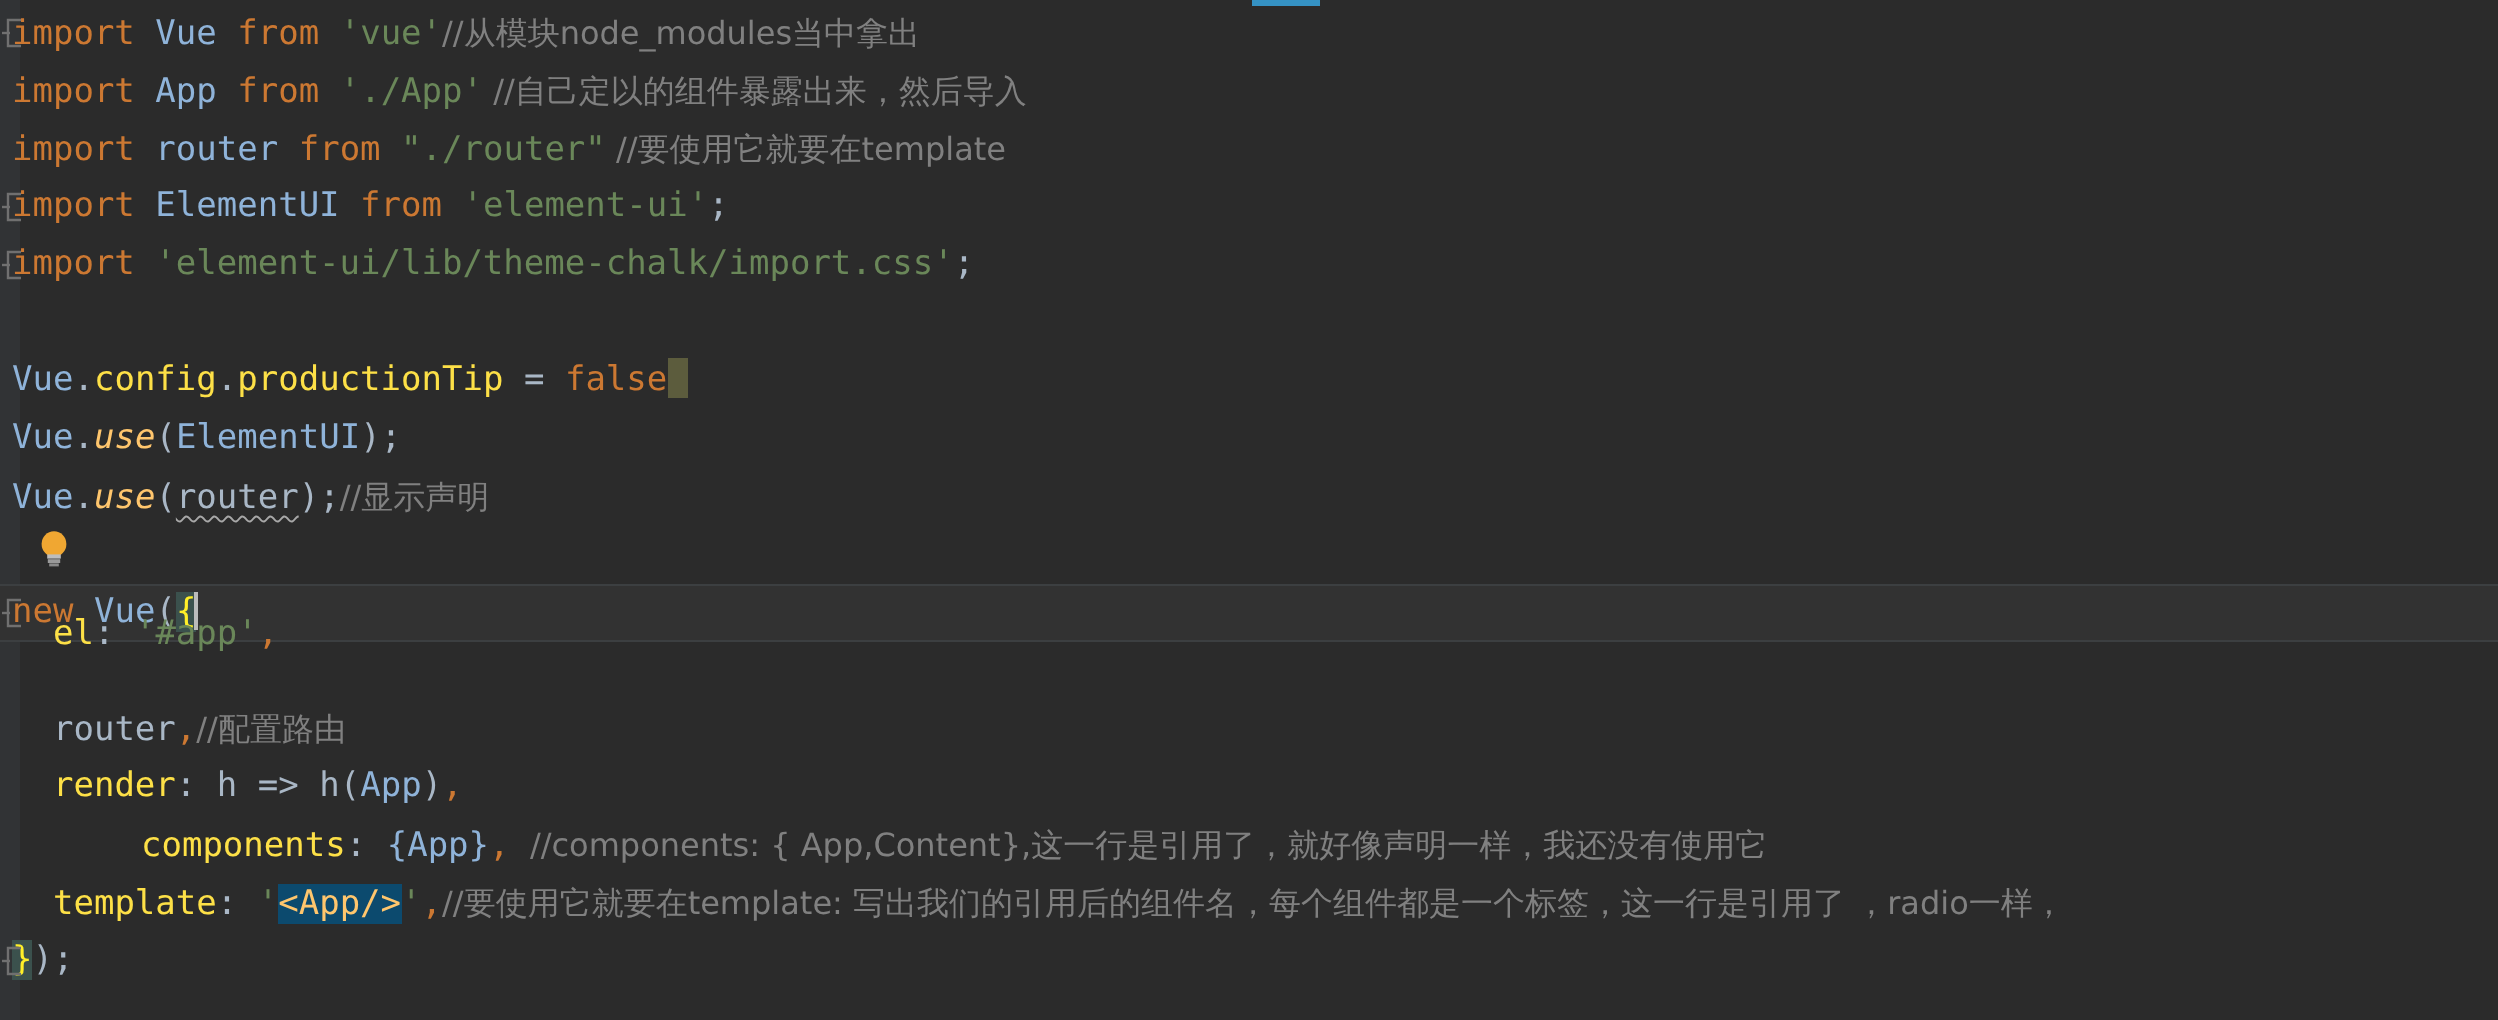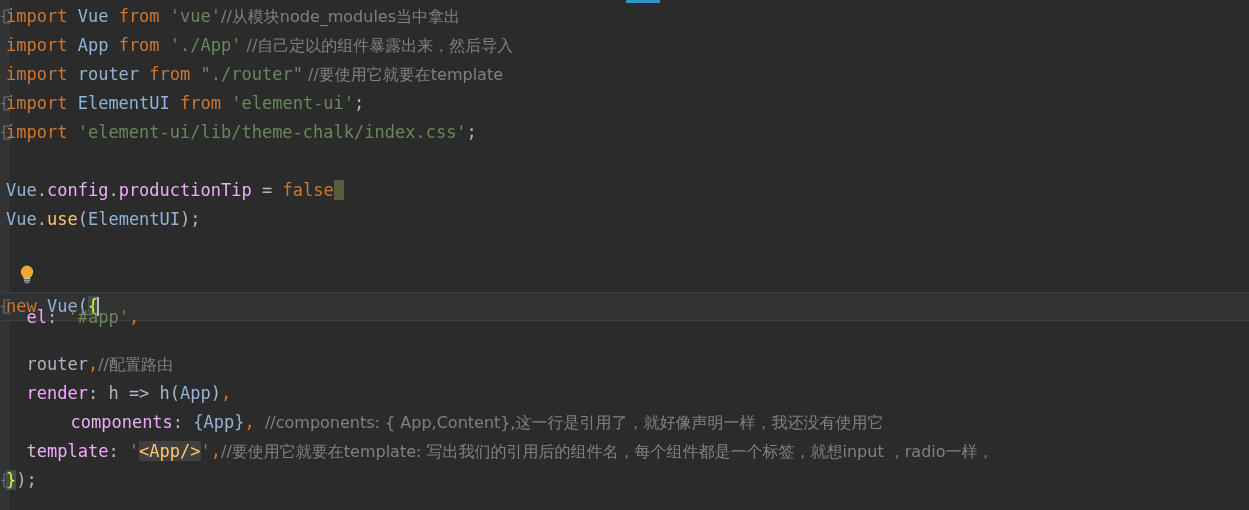--- a/index.html
+++ b/index.html
@@ -99,22 +99,22 @@
     border-bottom: 1px solid #3c3f41;
     box-sizing: border-box;
   }
 
   
   .kw      { color: #cc7832; }
   .ident   { color: #a9b7c6; }
   .cls     { color: #8fb3d9; }
   .str     { color: #6a8759; }
   .cmt     { color: #808080; }
-  .prop    { color: #f0abfc; }
-  .func    { color: #ffc66d; }
+  .prop    { color: #fde047; }
+  .func    { color: #ffc66d; font-style: italic; }
   .punct   { color: #a9b7c6; }
   .comma   { color: #cc7832; }
   .paren   { color: #a9b7c6; }
   .cjk     { font-family: "DejaVu Sans", "Liberation Sans", sans-serif; font-size: 16px; }
 
   
   .caret {
     display: inline-block;
     width: 2px;
     height: 19px;
@@ -130,21 +130,21 @@
     vertical-align: -4px;
   }
 
   
   .brace-hl {
     background: #3b514d;
     color: #ffef28;
   }
   
   .tpl-hl {
-    background: #404040;
+    background: #0c4a6e;
     color: #ffc66d;
     text-align: right;
   }
 
   
   .wavy {
     text-decoration-line: underline;
     text-decoration-style: wavy;
     text-decoration-color: #a8a8a8;
     text-underline-offset: 3px;
@@ -191,44 +191,45 @@
       </div>
       <div class="line" style="top: 31px;"><span class="txt"><span class="kw">import</span><span class="punct"> </span><span class="cls">App</span><span class="punct"> </span><span class="kw">from</span><span class="punct"> </span><span class="str">'./App'</span><span class="cmt cjk"> //自己定以的组件暴露出来，然后导入</span></span></div>
       <div class="line" style="top: 60px;"><span class="txt"><span class="kw">import</span><span class="punct"> </span><span class="cls">router</span><span class="punct"> </span><span class="kw">from</span><span class="punct"> </span><span class="str">"./router"</span><span class="cmt cjk"> //要使用它就要在template</span></span></div>
       <div class="line" style="top: 89px;"><span class="txt"><span class="kw">import</span><span class="punct"> </span><span class="cls">ElementUI</span><span class="punct"> </span><span class="kw">from</span><span class="punct"> </span><span class="str">'element-ui'</span><span class="punct">;</span></span></div>
       <div class="fold" style="top: 96px;">
         <svg viewBox="0 0 11 15" width="11" height="15">
           <path d="M10.5 1 H4 V14 H10.5" fill="none" stroke="#707070" stroke-width="1.2"></path>
           <path d="M1 7.5 H5" fill="none" stroke="#707070" stroke-width="1.2"></path>
         </svg>
       </div>
-      <div class="line" style="top: 118px;"><span class="txt"><span class="kw">import</span><span class="punct"> </span><span class="str">'element-ui/lib/theme-chalk/index.css'</span><span class="punct">;</span></span></div>
+      <div class="line" style="top: 118px;"><span class="txt"><span class="kw">import</span><span class="punct"> </span><span class="str">'element-ui/lib/theme-chalk/import.css'</span><span class="punct">;</span></span></div>
       <div class="fold" style="top: 125px;">
         <svg viewBox="0 0 11 15" width="11" height="15">
           <path d="M10.5 1 H4 V14 H10.5" fill="none" stroke="#707070" stroke-width="1.2"></path>
           <path d="M1 7.5 H5" fill="none" stroke="#707070" stroke-width="1.2"></path>
         </svg>
       </div>
       <div class="line" style="top: 147px;"><span class="txt"></span></div>
       <div class="line" style="top: 176px;"><span class="txt"><span class="cls">Vue</span><span class="punct">.</span><span class="prop">config</span><span class="punct">.</span><span class="prop">productionTip</span><span class="punct"> </span><span class="punct">=</span><span class="punct"> </span><span class="kw">false</span><span class="caret-block"></span></span></div>
       <div class="line" style="top: 205px;"><span class="txt"><span class="cls">Vue</span><span class="punct">.</span><span class="func">use</span><span class="punct">(</span><span class="cls">ElementUI</span><span class="punct">)</span><span class="punct">;</span></span></div>
+      <div class="line" style="top: 234px;"><span class="txt"><span class="cls">Vue</span><span class="punct">.</span><span class="func">use</span><span class="punct">(</span><span class="ident wavy">router</span><span class="punct">)</span><span class="punct">;</span><span class="cmt cjk">//显示声明</span></span></div>
       <div class="line" style="top: 263px;"><span class="txt"></span></div>
       <div class="curline bordered" style="top: 292px;"></div>
       <div class="line" style="top: 292px;"><span class="txt"><span class="kw">new</span><span class="punct"> </span><span class="cls">Vue</span><span class="punct">(</span><span class="brace-hl">{</span><span class="caret"></span></span></div>
       <div class="fold" style="top: 299px;">
         <svg viewBox="0 0 11 15" width="11" height="15">
           <path d="M10.5 1 H4 V14 H10.5" fill="none" stroke="#707070" stroke-width="1.2"></path>
           <path d="M1 7.5 H5" fill="none" stroke="#707070" stroke-width="1.2"></path>
         </svg>
       </div>
       <div class="line" style="top: 303px;"><span class="txt"><span>  </span><span class="prop">el</span><span class="punct">: </span><span class="str">'#app'</span><span class="comma">,</span></span></div>
       <div class="line" style="top: 379px;"><span class="txt"><span>  </span><span class="prop">render</span><span class="punct">: </span><span class="ident">h</span><span class="punct"> =&gt; </span><span class="ident">h</span><span class="punct">(</span><span class="cls">App</span><span class="punct">)</span><span class="comma">,</span></span></div>
       <div class="line" style="top: 350px;"><span class="txt"><span>  </span><span class="ident">router</span><span class="comma">,</span><span class="cmt cjk">//配置路由</span></span></div>
       <div class="line" style="top: 408px; margin-left: 44px;"><span class="txt"><span>  </span><span class="prop">components</span><span class="punct">: </span><span class="cls">{</span><span class="cls">App</span><span class="cls">}</span><span class="comma">,</span><span class="cmt cjk">  //components: { App,Content},这一行是引用了，就好像声明一样，我还没有使用它</span></span></div>
-      <div class="line" style="top: 437px;"><span class="txt"><span>  </span><span class="prop">template</span><span class="punct">: </span><span class="str">'</span><span class="tpl-hl">&lt;App/&gt;</span><span class="str">'</span><span class="comma">,</span><span class="cmt cjk">//要使用它就要在template: 写出我们的引用后的组件名，每个组件都是一个标签，就想input ，radio一样，</span></span></div>
+      <div class="line" style="top: 437px;"><span class="txt"><span>  </span><span class="prop">template</span><span class="punct">: </span><span class="str">'</span><span class="tpl-hl">&lt;App/&gt;</span><span class="str">'</span><span class="comma">,</span><span class="cmt cjk">//要使用它就要在template: 写出我们的引用后的组件名，每个组件都是一个标签，这一行是引用了 ，radio一样，</span></span></div>
       <div class="line" style="top: 466px;"><span class="txt"><span class="brace-hl">}</span><span class="paren">)</span><span class="punct">;</span></span></div>
       <div class="fold" style="top: 473px;">
         <svg viewBox="0 0 11 15" width="11" height="15">
           <path d="M10.5 1 H4 V14 H10.5" fill="none" stroke="#707070" stroke-width="1.2"></path>
           <path d="M1 7.5 H5" fill="none" stroke="#707070" stroke-width="1.2"></path>
         </svg>
       </div>
     </div>
 
   <div class="bulb">

